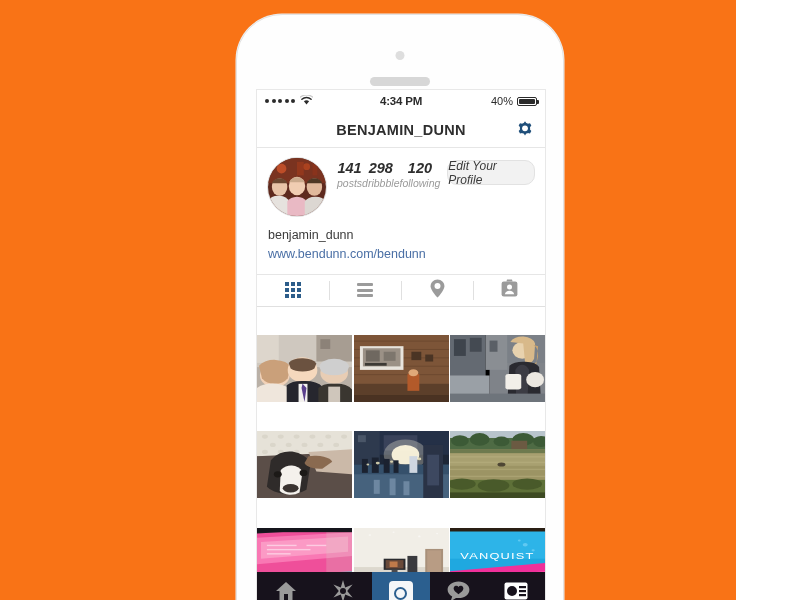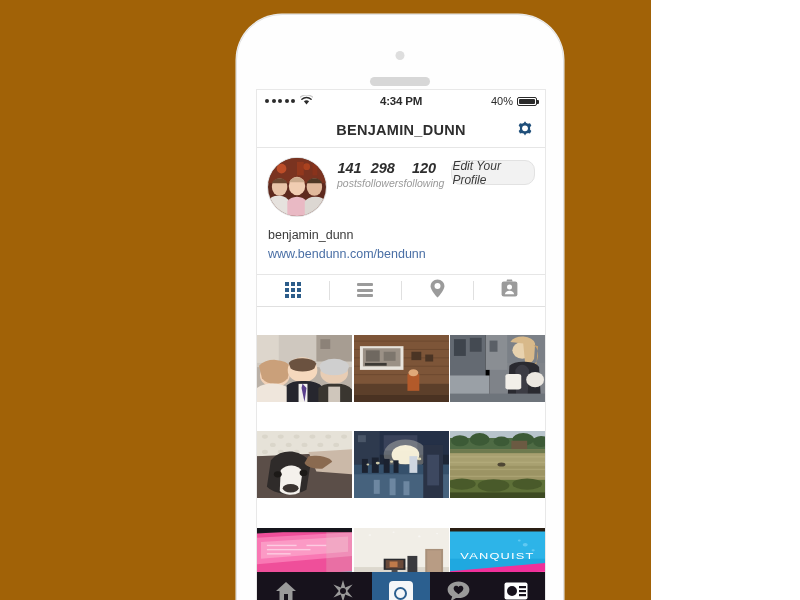--- a/index.html
+++ b/index.html
@@ -3,21 +3,21 @@
 <meta charset="utf-8">
 <style>
   * { box-sizing: border-box; margin: 0; padding: 0; }
   html, body {
     width: 800px; height: 600px;
     background: #ffffff;
     font-family: "Liberation Sans", sans-serif;
     overflow: hidden;
   }
 
-  #stage { position: relative; width: 651px; height: 600px; background: #a16207; }
+  #stage { position: relative; width: 736px; height: 600px; background: #f97316; }
 
   
   .phone {
     position: absolute;
     left: 236px; top: 14px;
     width: 328px; height: 600px;
     background: #fefefe;
     border: 1.5px solid #e3e3e3;
     border-radius: 46px 46px 0 0;
     box-shadow: 0 0 0 0.5px #f0f0f0;
@@ -242,21 +242,21 @@
           </svg>
         </div>
         <div class="profile-right">
           <div class="stats">
             <div class="stat">
               <span class="num">141</span>
               <span class="lbl">posts</span>
             </div>
             <div class="stat">
               <span class="num">298</span>
-              <span class="lbl">followers</span>
+              <span class="lbl">dribbble</span>
             </div>
             <div class="stat">
               <span class="num">120</span>
               <span class="lbl">following</span>
             </div>
           </div>
           <div class="edit-btn">Edit Your Profile</div>
         </div>
       </div>
 

